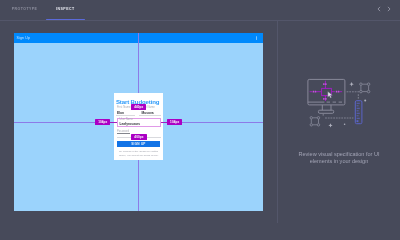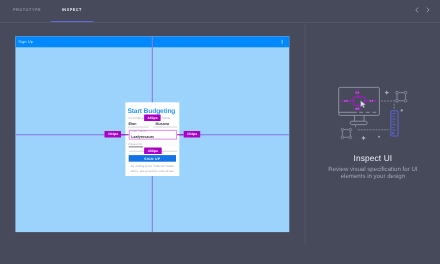--- a/index.html
+++ b/index.html
@@ -210,17 +210,16 @@
         </g>
 
         <g fill="#aeb0bd">
           <path d="M73.6 40l.65 1.55 1.55.65-1.55.65-.65 1.55-.65-1.55-1.55-.65 1.55-.65z"></path>
           <path d="M52.5 81.3l.65 1.5 1.5.65-1.5.65-.65 1.5-.65-1.5-1.5-.65 1.5-.65z"></path>
           <circle cx="87.2" cy="58.4" r="1"></circle>
           <circle cx="66.6" cy="82.3" r=".8"></circle>
         </g>
       </svg>
     </div>
-    <div class="panel-ttl">Inspect UI</div>
     <div class="panel-sub">Review visual specification for UI elements in your design</div>
   </div>
 
 </div>
 
 </body></html>

